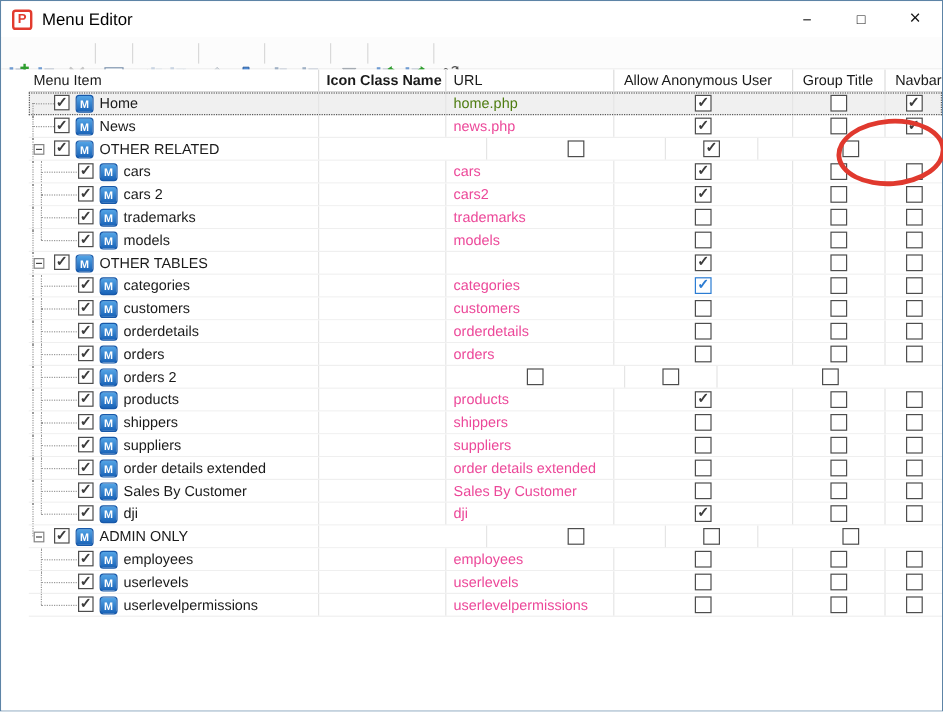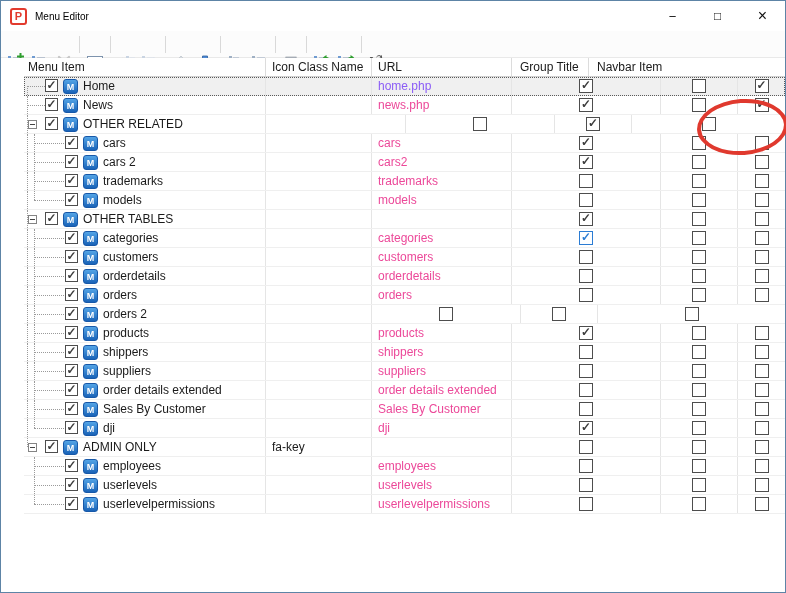--- a/index.html
+++ b/index.html
@@ -5,21 +5,21 @@
   * { margin:0; padding:0; box-sizing:border-box; }
   html,body { width:786px; height:593px; overflow:hidden;
     font-family:"Liberation Sans", sans-serif; font-size:12px; color:#1a1a1a; background:#fff; }
   .window { position:relative; width:786px; height:593px; border:1px solid #5d84a6; background:#fff;
     display:flex; flex-direction:column; }
 
   
   .titlebar { height:30px; display:flex; align-items:center; background:#fff; flex:0 0 auto; }
   .app-icon { width:17px; height:17px; margin:0 8px 0 9px; border:2px solid #e23b2e; border-radius:3px;
     background:#fff; color:#e23b2e; font-weight:bold; font-size:11px; display:flex; align-items:center; justify-content:center; }
-  .title-text { font-size:10px; color:#000; }
+  .title-text { font-size:14px; color:#000; }
   .win-controls { margin-left:auto; display:flex; height:100%; }
   .win-btn { width:45px; height:100%; display:flex; align-items:center; justify-content:center;
     color:#111; cursor:default; }
   .win-btn.min { font-size:13px; }
   .win-btn.max { font-size:12px; }
   .win-btn.close { font-size:16px; }
 
   
   .toolbar { height:27px; display:flex; align-items:center; padding-left:3px; background:#fcfcfc;
     border-bottom:1px solid #e9e9e9; flex:0 0 auto; }
@@ -33,27 +33,27 @@
   .ghead { display:flex; height:19px; flex:0 0 auto; border-bottom:1px solid #cfcfcf; background:#fff; }
   .hcell { padding:2px 4px 0 8px; border-right:1px solid #dcdcdc; white-space:nowrap; overflow:hidden; color:#1a1a1a; }
   .hcell:first-child { padding-left:4px; }
   .hcell:last-child { border-right:none; }
   .gbody { flex:0 0 auto; }
   .row { display:flex; height:19px; border-bottom:1px solid #efefef; background:#fff; position:relative; }
   .row.selected { background:#f0f0f0; outline:1px dotted #5a5a5a; outline-offset:-1px; z-index:1; }
   .cell { height:100%; border-right:1px solid #e5e5e5; display:flex; align-items:center; overflow:hidden; white-space:nowrap; }
   .cell:last-child { border-right:none; }
   .c0 { width:242px; position:relative; }
-  .c1 { width:106px; padding-left:6px; }
+  .c1 { width:106px; padding-left:6px;font-weight:bold; }
   .c2 { width:140px; padding-left:6px; }
   .c3 { width:149px; justify-content:center; }
   .c4 { width:77px; justify-content:center; }
   .c5 { flex:1; justify-content:center; }
   .url-muted { color:#ec4899; }
-  .url-active { color:#8b5cf6; }
+  .url-active { color:#4d7c0f; }
 
   
   .v0,.v1 { position:absolute; border-left:1px dotted #9a9a9a; width:0; }
   .v0 { left:3px; top:0; height:100%; }
   .v0.bottom { top:50%; height:50%; }
   .v0.top { height:50%; }
   .v1 { left:10px; top:0; height:100%; }
   .v1.top { height:50%; }
   .h0 { position:absolute; left:3px; width:18px; top:50%; border-top:1px dotted #9a9a9a; }
   .h1 { position:absolute; left:10px; width:30px; top:50%; border-top:1px dotted #9a9a9a; }
@@ -266,20 +266,21 @@
           </svg>
         </span>
       </span>
     </div>
 
   <div class="grid">
     <div class="ghead" id="ghead">
         <div class="hcell c0">Menu Item</div>
         <div class="hcell c1">Icon Class Name</div>
         <div class="hcell c2">URL</div>
+        <div class="hcell c3">Allow Anonymous User</div>
         <div class="hcell c4">Group Title</div>
         <div class="hcell c5">Navbar Item</div>
       </div>
     <div class="gbody" id="gbody">
         <div class="row selected">
           <div class="cell c0">
             <span class="v0 bottom"></span>
             <span class="h0"></span>
             <span class="cb small tree-cb" style="left:21px">
               <span class="mk">✓</span>
@@ -739,21 +740,20 @@
             <span class="v0 top"></span>
             <span class="expander">
               <i class="minus"></i>
             </span>
             <span class="cb small tree-cb" style="left:21px">
               <span class="mk">✓</span>
             </span>
             <span class="micon" style="left:39px">M</span>
             <span class="tlabel" style="left:59px">ADMIN ONLY</span>
           </div>
-          <div class="cell c1">fa-key</div>
           <div class="cell c2 url-muted"></div>
           <div class="cell c3">
             <span class="cb"></span>
           </div>
           <div class="cell c4">
             <span class="cb"></span>
           </div>
           <div class="cell c5">
             <span class="cb"></span>
           </div>

